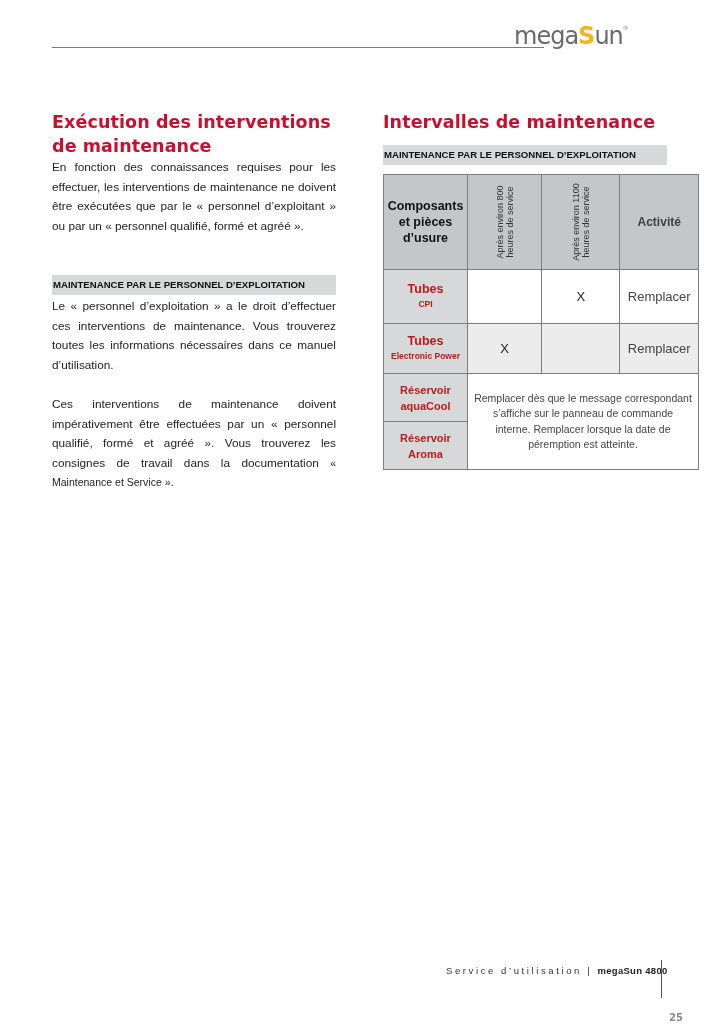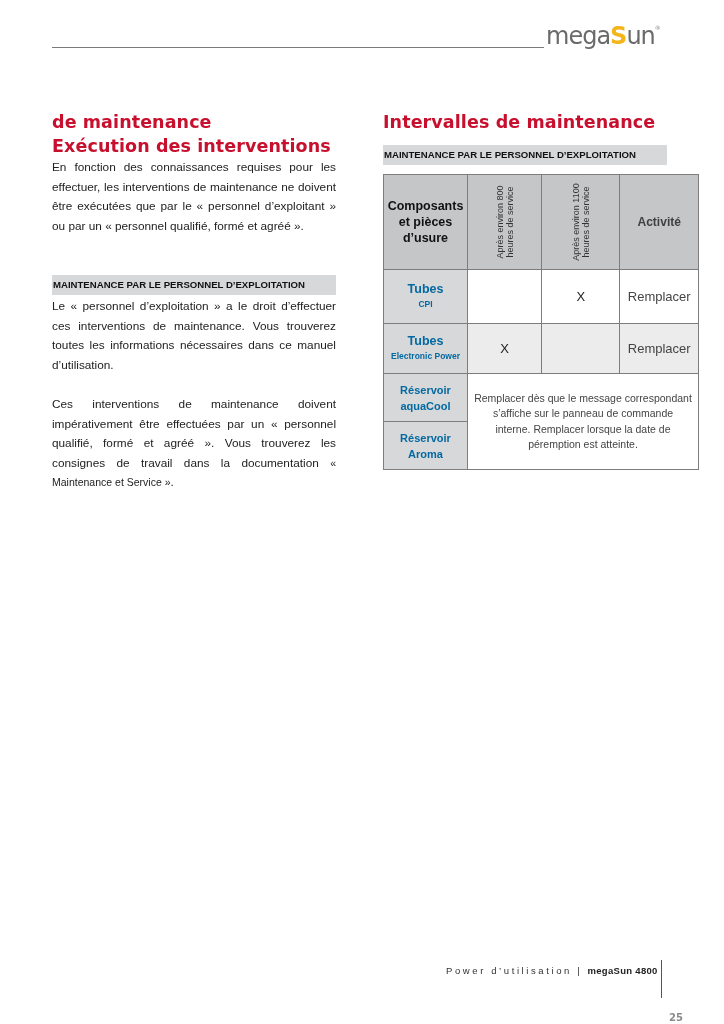--- a/index.html
+++ b/index.html
@@ -1,20 +1,20 @@
 <!DOCTYPE html>
 <html><head>
 <meta charset="utf-8">
 <style>
   * { margin: 0; padding: 0; box-sizing: border-box; }
   html, body { width: 724px; height: 1024px; background: #ffffff; overflow: hidden; }
   body { position: relative; font-family: "Liberation Sans", sans-serif; color: #1e1e1e; }
 
   .header-rule { position: absolute; left: 52px; top: 47px; width: 492px; height: 1px; background: #7a7a7a; }
-  .logo { position: absolute; left: 546px; top: 22px; font-family: "DejaVu Sans", sans-serif; font-size: 24px; letter-spacing: -1px; color: #6a6a6a; font-weight: normal; }
+  .logo { position: absolute; left: 514px; top: 22px; font-family: "DejaVu Sans", sans-serif; font-size: 24px; letter-spacing: -1px; color: #6a6a6a; font-weight: normal; }
   .logo .s { color: #f2b51a; font-weight: bold; }
   .logo .reg { position: absolute; right: -6px; top: 2px; font-size: 6px; color: #888; letter-spacing: 0; }
 
   .h1 { font-family: "DejaVu Sans", sans-serif; font-weight: bold; color: #c8102e; font-size: 17.5px; line-height: 24px; letter-spacing: 0.1px; }
 
   .col-left { position: absolute; left: 52px; top: 110px; width: 284px; }
   .col-right { position: absolute; left: 383px; top: 110px; width: 284px; }
 
   .body-text { font-size: 11.8px; line-height: 19.5px; text-align: justify; color: #222; }
   .body-text .small { font-size: 10.5px; }
@@ -23,21 +23,21 @@
   .band.grey { background: #d7d8da; }
   .band.pink { background: #efb3a6; }
 
   table.maint { border-collapse: collapse; width: 316px; font-size: 11px; }
   table.maint td, table.maint th { border: 1px solid #7d7d7d; text-align: center; vertical-align: middle; }
   table.maint thead th { background: #c5c6c8; }
   .th-comp { width: 84px; height: 95px; font-weight: bold; font-size: 12.5px; line-height: 16px; color: #111; }
   .th-int { width: 40px; height: 95px; font-weight: normal; font-size: 9px; color: #333; padding: 0; }
   .th-int .rot { display: inline-block; transform: rotate(-90deg); white-space: nowrap; line-height: 10px; }
   .th-act { font-weight: bold; font-size: 12px; color: #404040; }
-  .comp-cell { background: #d7d8da; font-weight: bold; font-size: 12.5px; line-height: 15px; color: #0369a1; }
+  .comp-cell { background: #d7d8da; font-weight: bold; font-size: 12.5px; line-height: 15px; color: #b91c1c; }
   .comp-cell .sub { font-size: 8.5px; display: block; line-height: 14px; }
   .row-a td { height: 54px; }
   .row-b td { height: 50px; }
   .row-b .light { background: #ececed; }
   .x-cell { font-size: 13px; color: #222; }
   .act-cell { font-size: 13px; color: #444; }
   .comp-tank { height: 48px; font-size: 11px; line-height: 16px; margin-left: 28px; }
   .note-cell { font-size: 10.5px; line-height: 15.5px; color: #444; padding: 0 6px; background: #fff; }
 
   .footer { position: absolute; top: 965px; left: 446px; font-size: 9.5px; color: #333; letter-spacing: 2.6px; }
@@ -46,22 +46,22 @@
   .page-num { position: absolute; left: 669px; top: 1012px; font-family: "DejaVu Sans", sans-serif; font-size: 10px; font-weight: bold; color: #8a8a8a; }
 </style>
 </head>
 <body>
 
 <div class="header-rule"></div>
 <div class="logo"><span>mega</span><span class="s">S</span><span>un</span><span class="reg">®</span></div>
 
 <div class="col-left">
   <div class="h1">
+    <div>Exécution des interventions</div>
     <div>de maintenance</div>
-    <div>Exécution des interventions</div>
   </div>
   <p class="body-text">En fonction des connaissances requises pour les effectuer, les interventions de maintenance ne doivent être exécutées que par le « personnel d’exploitant » ou par un « personnel qualifié, formé et agréé ».</p>
 
   <div style="height:39px"></div>
   <div class="band grey">MAINTENANCE PAR LE PERSONNEL D’EXPLOITATION</div>
   <p class="body-text" style="margin-top:2px">Le « personnel d’exploitation » a le droit d’effectuer ces interventions de maintenance. Vous trouverez toutes les informations nécessaires dans ce manuel d’utilisation.</p>
 
   <div style="height:18px"></div>
   <p class="body-text" style="margin-top:2px"><span>Ces interventions de maintenance doivent impérativement être effectuées par un « personnel qualifié, formé et agréé ». Vous trouverez les consignes de travail dans la documentation</span> <span class="small">« Maintenance et Service »</span><span>.</span></p>
 </div>
@@ -97,15 +97,15 @@
         <td class="comp-cell comp-tank">Réservoir aquaCool</td>
         <td class="note-cell" colspan="3" rowspan="2">Remplacer dès que le message correspondant s’affiche sur le panneau de commande interne. Remplacer lorsque la date de péremption est atteinte.</td>
       </tr>
       <tr>
         <td class="comp-cell comp-tank">Réservoir Aroma</td>
       </tr>
     </tbody>
   </table>
 </div>
 
-<div class="footer"><span>Power d’utilisation | </span><span class="brand">megaSun 4800</span></div>
+<div class="footer"><span>Service d’utilisation | </span><span class="brand">megaSun 4800</span></div>
 <div class="footer-vr"></div>
 <div class="page-num">25</div>
 
 </body></html>

